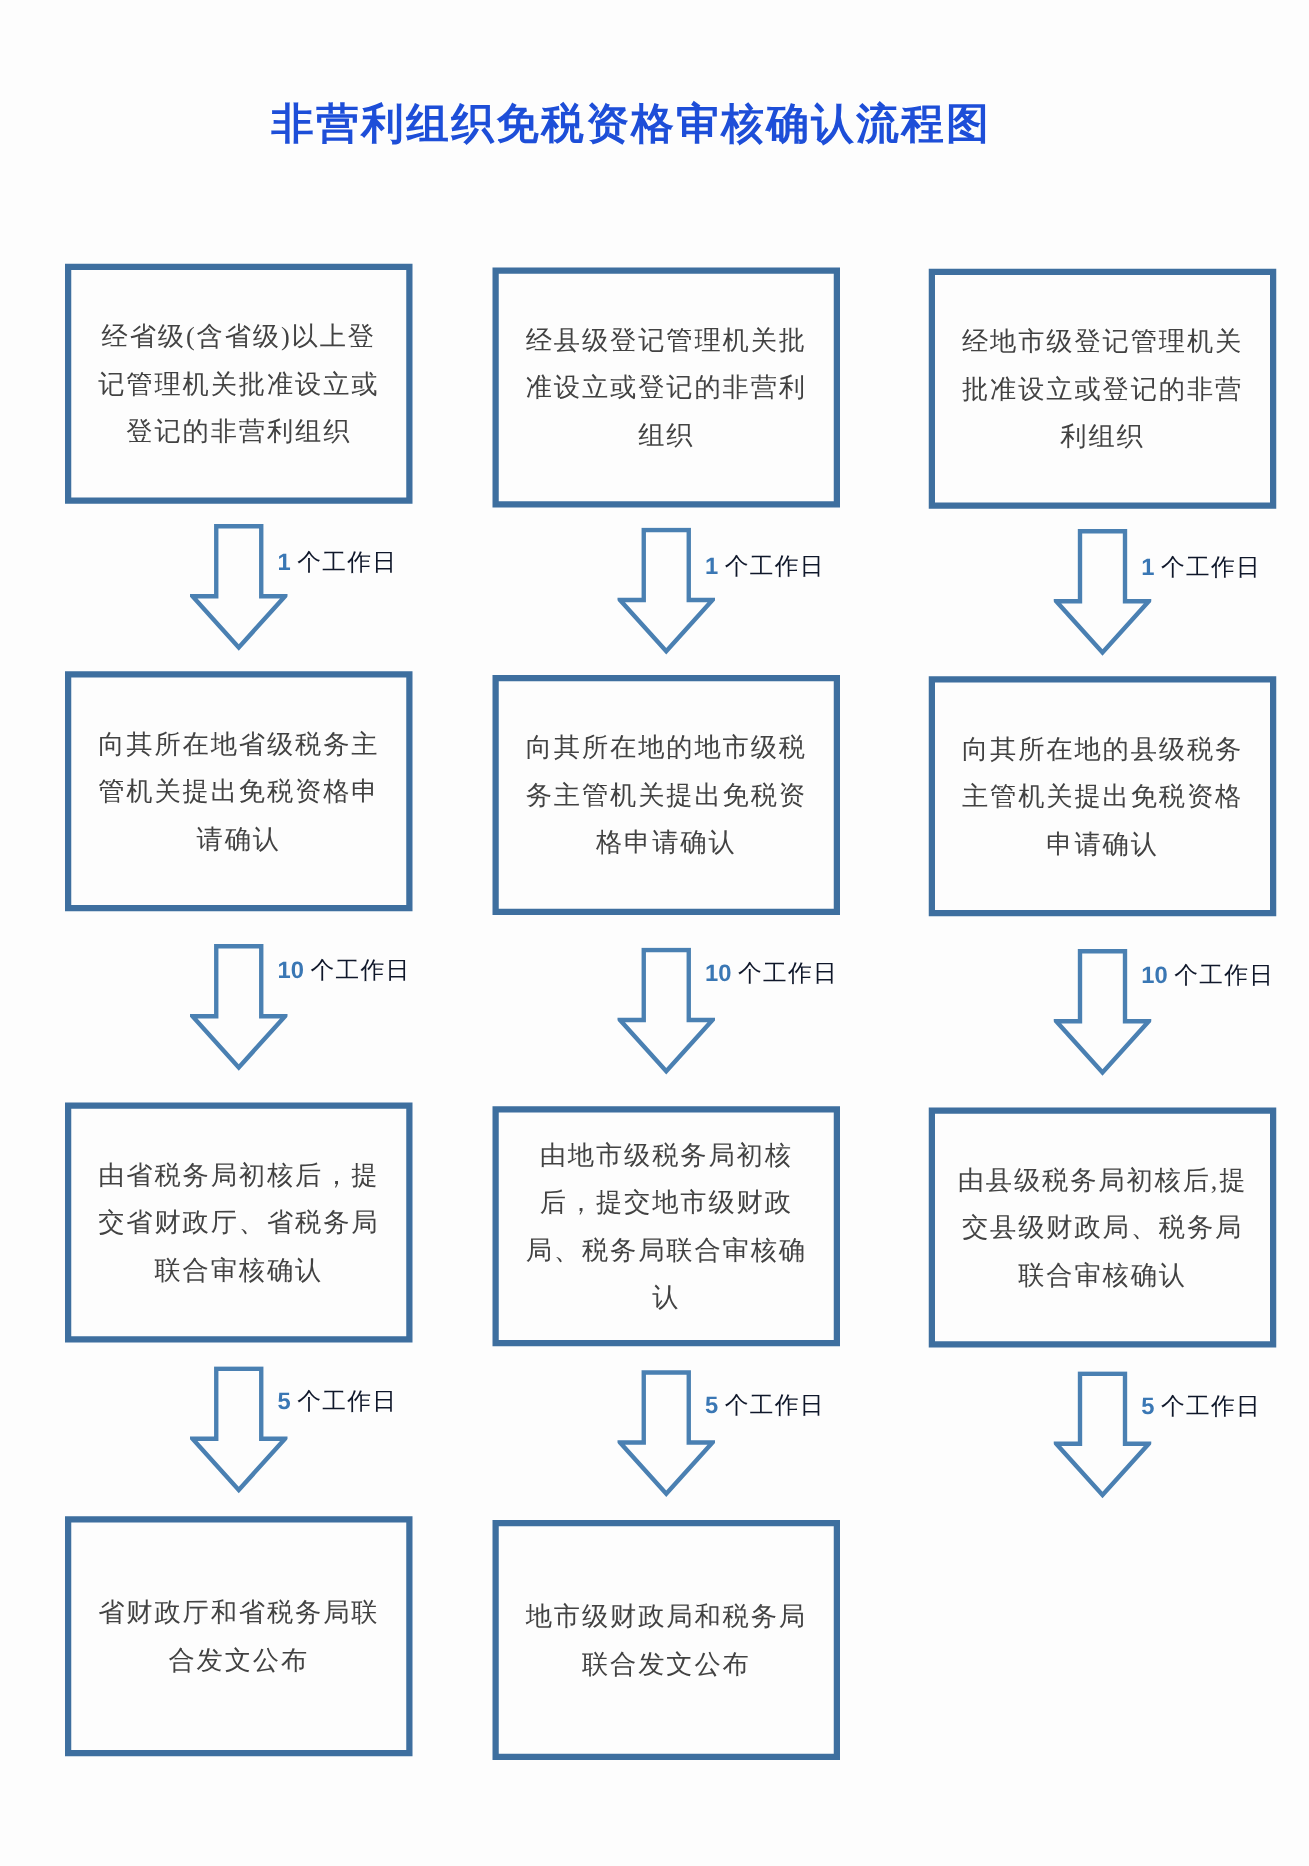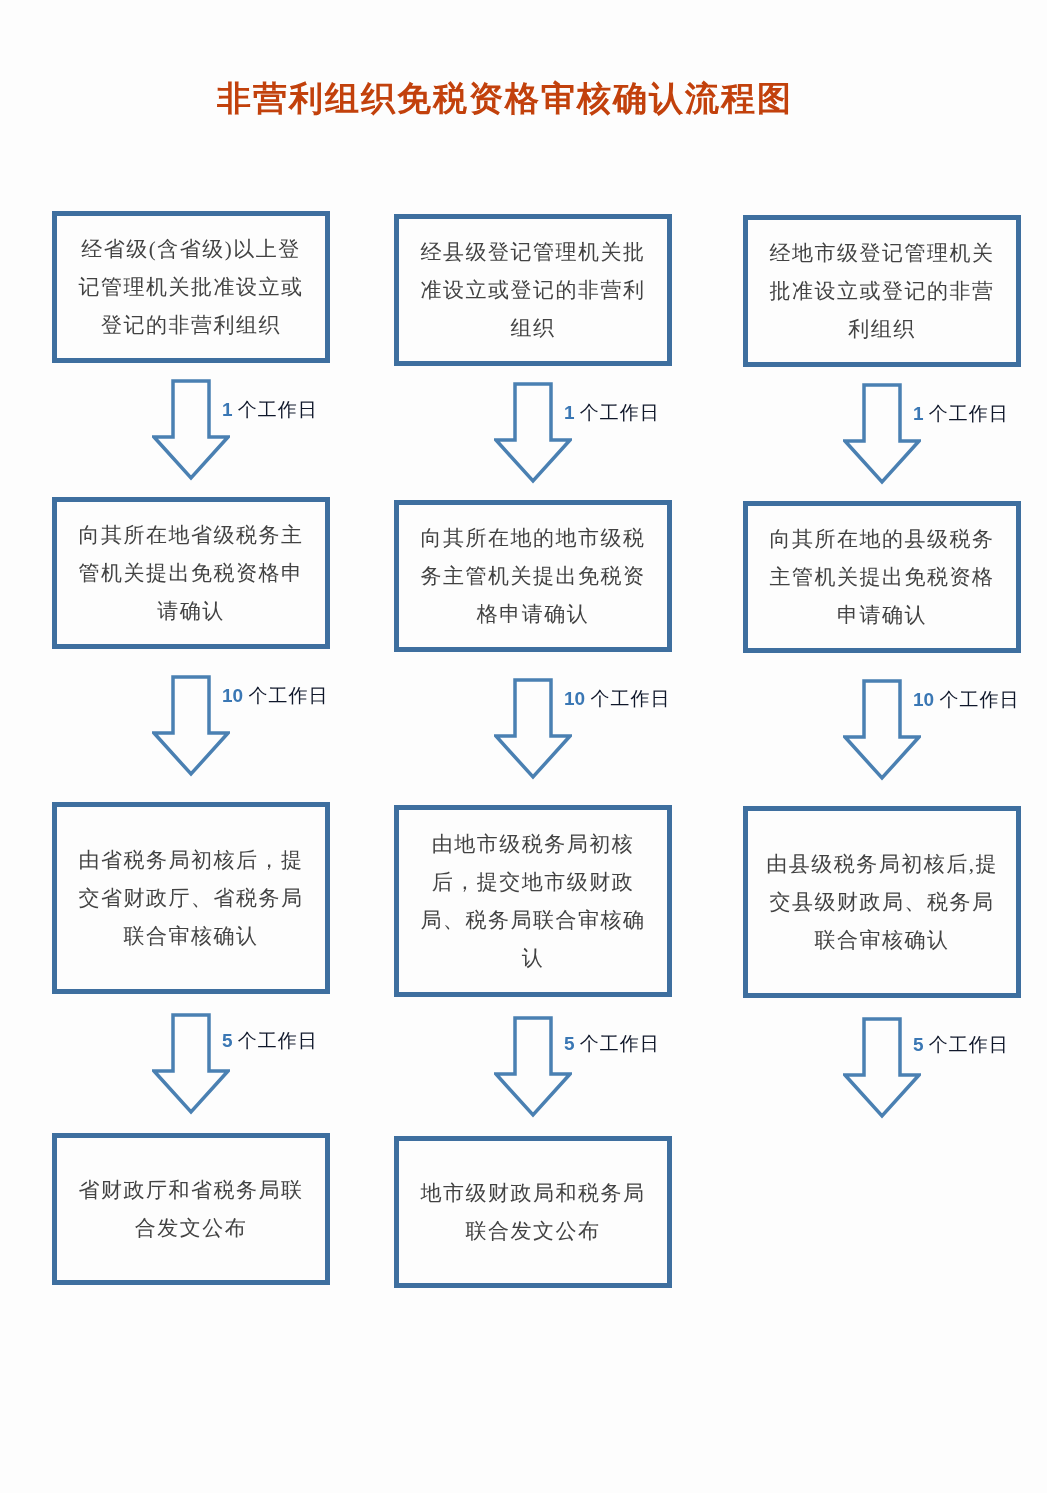--- a/index.html
+++ b/index.html
@@ -11,34 +11,34 @@
     overflow:hidden;
   }
   .page-title{
     position:absolute;
     top:76px;left:0;width:1010px;
     text-align:center;
     font-family:"Liberation Sans", sans-serif;
     font-weight:bold;
     font-size:34px;
     letter-spacing:2px;
-    color:#c2410c;
+    color:#1d4ed8;
   }
   .flow-column{
     position:absolute;
     width:278px;
     display:flex;
     flex-direction:column;
   }
   .col-1{left:52px;top:211px;}
   .col-2{left:394px;top:214px;}
   .col-3{left:743px;top:215px;}
   .flow-box{
     box-sizing:border-box;
-    height:152px;
+    height:192px;
     border:5px solid #3e6f9f;
     background:#fdfdfd;
     display:flex;
     align-items:center;
     justify-content:center;
     text-align:center;
     padding:6px 16px;
     font-size:21px;
     line-height:38px;
     letter-spacing:1.5px;

